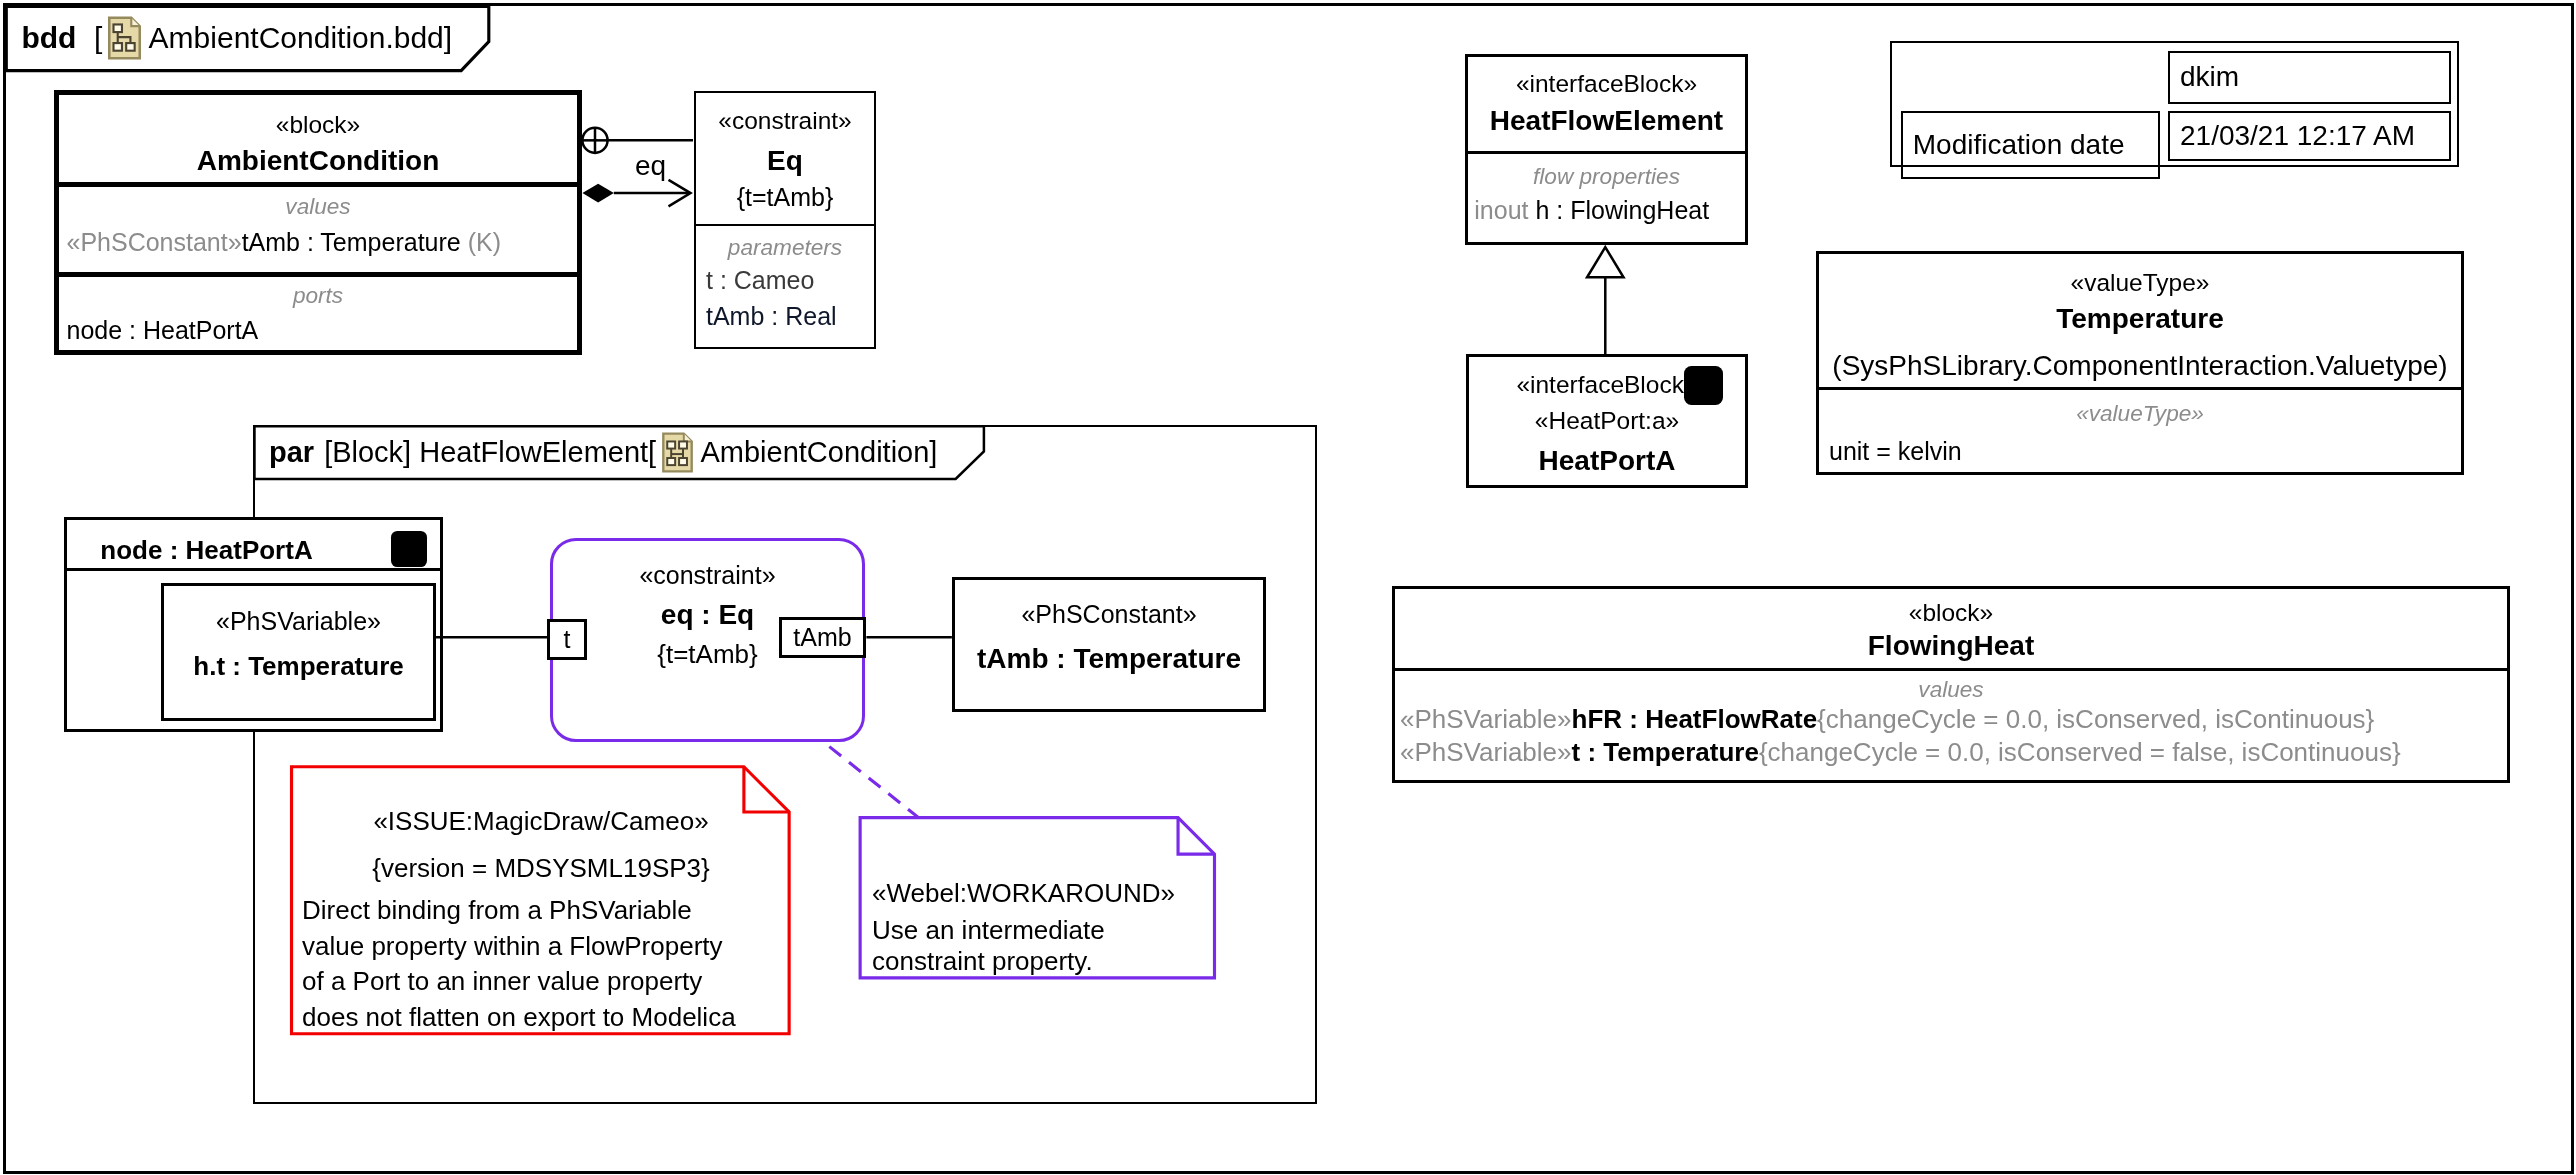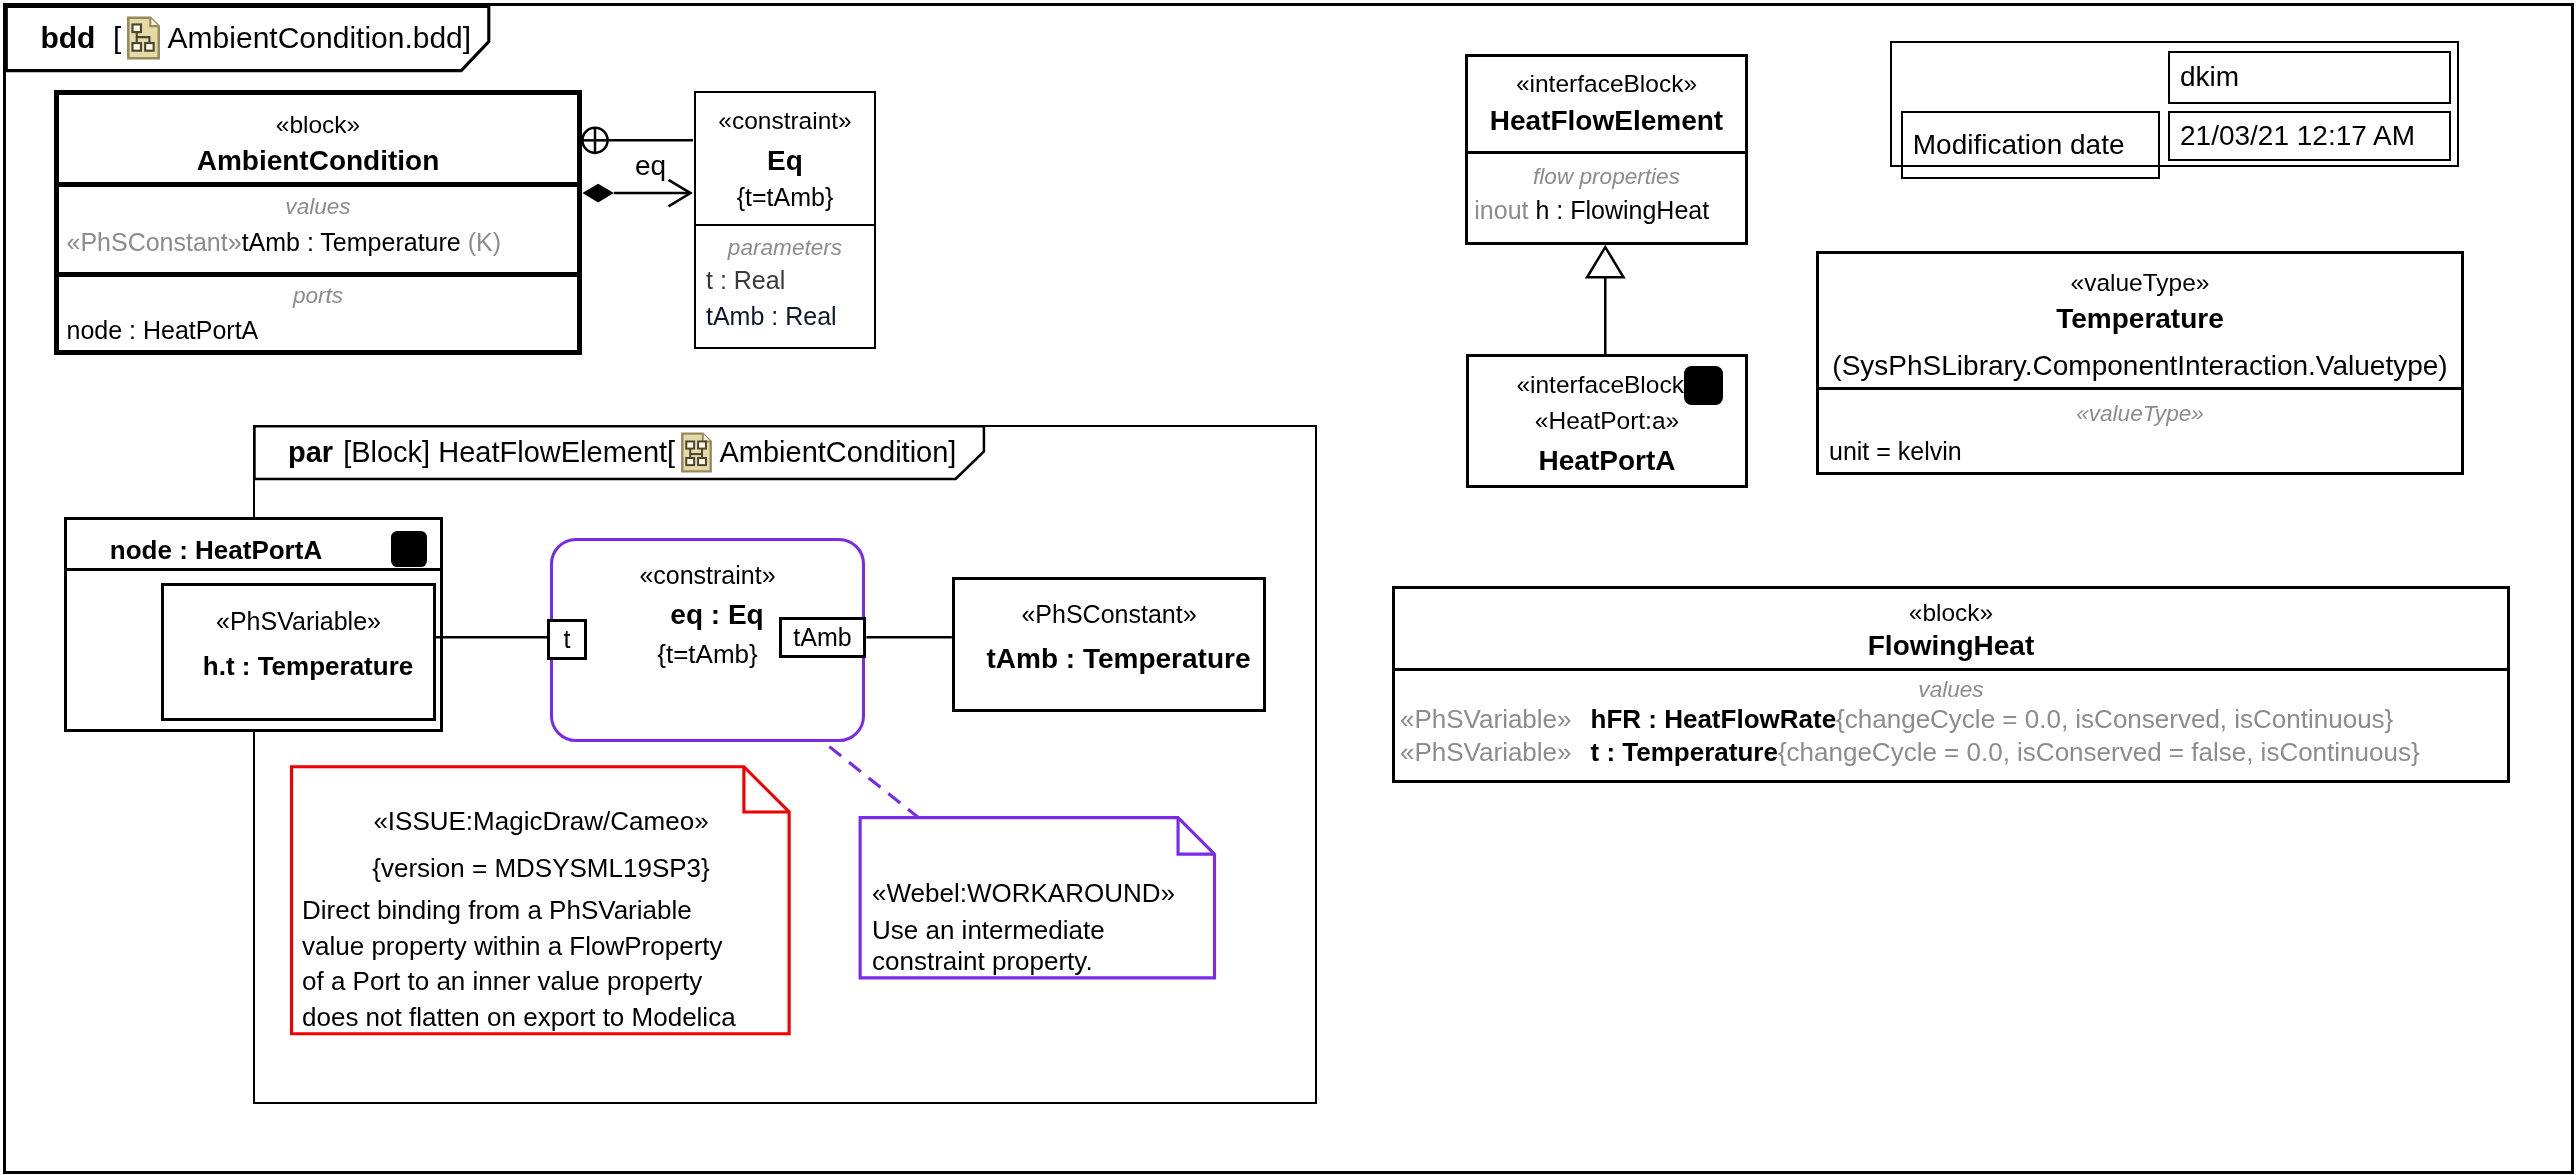--- a/index.html
+++ b/index.html
@@ -11,21 +11,21 @@
   .box.thick{border-width:5.7px;}
   .hr{position:absolute;left:0;right:0;height:0;border-top:3.1px solid #000;}
   .hr.thick{border-top-width:5px;}
   .cl{position:absolute;left:0;right:0;text-align:center;white-space:nowrap;}
   .ll{position:absolute;white-space:nowrap;}
   .stereo{font-size:24.5px;}
   .bname{font-size:28px;font-weight:bold;}
   .complabel{font-size:22.6px;font-style:italic;color:var(--gray);}
   .body40{font-size:25px;}
   .gray{color:var(--gray);}
-  .b{font-weight:bold;margin-left:19px;}
+  .b{font-weight:bold;}
   .tabtext{position:absolute;display:flex;align-items:center;white-space:pre;}
   .overlay{position:absolute;left:0;top:0;pointer-events:none;}
   .overlay g{pointer-events:auto;}
   .port{position:absolute;background:#fff;border:3.1px solid #000;display:flex;
         align-items:center;justify-content:center;font-size:25px;}
   .blacksq{position:absolute;background:#000;border-radius:7.5px;}
   .notetext{position:absolute;font-size:26px;white-space:nowrap;}
   .k{stroke:#000;stroke-width:4;fill:none;}
   .purp{stroke:var(--purple);fill:none;}
   .redl{stroke:var(--red);fill:none;}
@@ -48,21 +48,21 @@
     <div class="cl complabel" style="top:188px;">ports</div>
     <div class="ll body40" style="left:7.5px;top:221px;">node : HeatPortA</div>
   </div>
 
   <div class="box" style="left:694px;top:91px;width:182px;height:258px;border-width:2.5px;">
     <div class="cl stereo" style="top:14px;">«constraint»</div>
     <div class="cl bname" style="top:52px;">Eq</div>
     <div class="cl body40" style="top:90px;">{t=tAmb}</div>
     <div class="hr" style="top:131px;border-top-width:2.5px;"></div>
     <div class="cl complabel" style="top:142px;">parameters</div>
-    <div class="ll body40" style="left:10px;top:173px;color:#3a3a3a;">t : Real</div>
+    <div class="ll body40" style="left:10px;top:173px;color:#3a3a3a;">t : Cameo</div>
     <div class="ll body40" style="left:10px;top:209px;color:#0f172a;">tAmb : Real</div>
   </div>
 
   <div class="box" style="left:1465px;top:54px;width:283px;height:191px;">
     <div class="cl stereo" style="top:12.6px;">«interfaceBlock»</div>
     <div class="cl bname" style="top:48px;">HeatFlowElement</div>
     <div class="hr" style="top:94px;"></div>
     <div class="cl complabel" style="top:107px;">flow properties</div>
     <div class="ll body40" style="left:6.3px;top:139px;"><span class="gray">inout</span> <span>h : FlowingHeat</span></div>
   </div>

